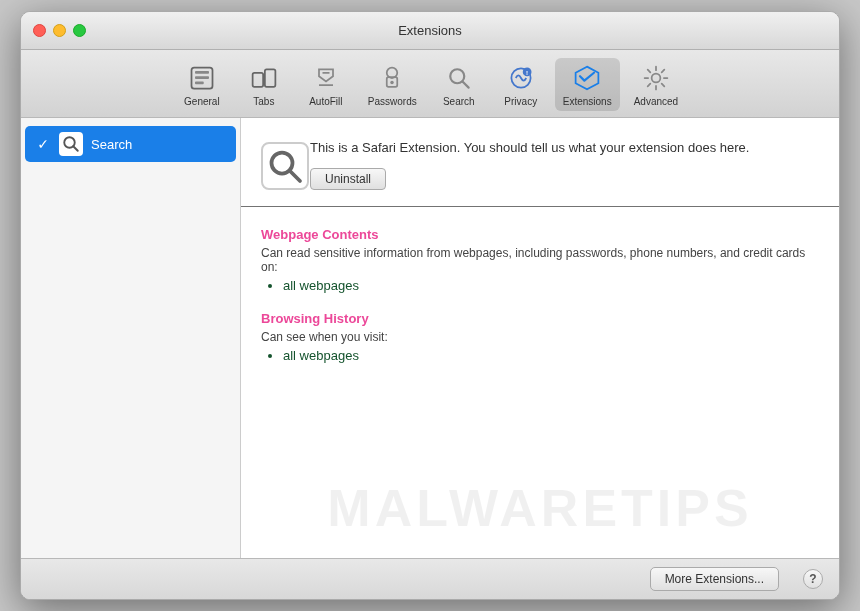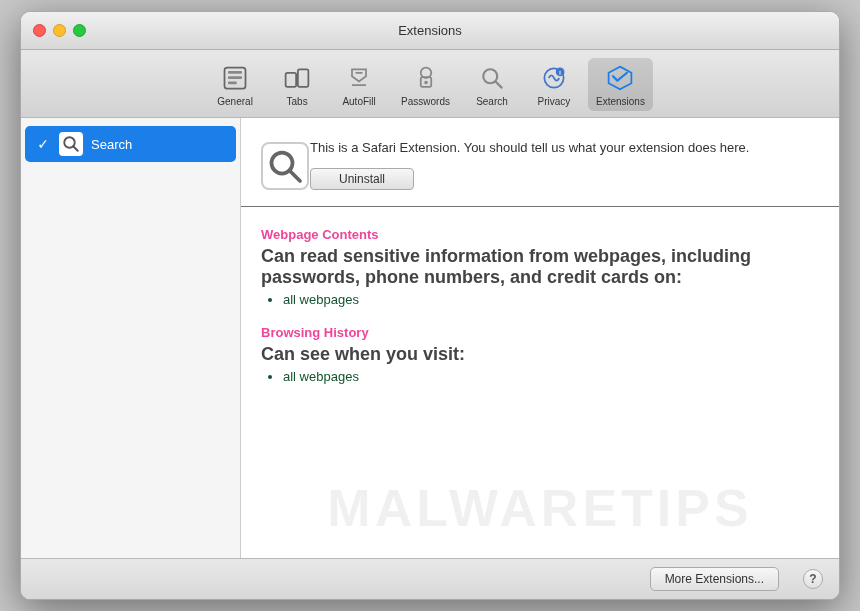--- a/index.html
+++ b/index.html
@@ -218,21 +218,21 @@
 
     .ext-description {
       font-size: 13px;
       color: #333;
       line-height: 1.5;
       margin-bottom: 10px;
     }
 
     .uninstall-btn {
       display: inline-block;
-      padding: 3px 28px;
+      padding: 3px 14px;
       background: linear-gradient(to bottom, #f7f7f7, #e0e0e0);
       border: 1px solid #aaa;
       border-radius: 4px;
       font-size: 12px;
       color: #333;
       cursor: pointer;
     }
 
     
     .permissions-section {
@@ -246,24 +246,23 @@
     }
 
     .permission-title {
       font-size: 13px;
       font-weight: 700;
       color: #ec4899;
       margin-bottom: 4px;
     }
 
     .permission-desc {
-      font-size: 18px;
+      font-size: 12px;
       color: #444;
       margin-bottom: 4px;
-      font-weight: bold;
     }
 
     .permission-list {
       list-style: disc;
       padding-left: 22px;
     }
 
     .permission-list li {
       font-size: 13px;
       color: #14532d;
@@ -399,20 +398,29 @@
       <div class="toolbar-item active">
         <div class="toolbar-icon">
           <svg class="svg-icon" viewBox="0 0 32 32">
             <polygon points="16,3 29,10 29,22 16,29 3,22 3,10" fill="none" stroke="#1a7fe8" stroke-width="2"></polygon>
             <polyline points="8,14 13,19 24,10" fill="none" stroke="#1a7fe8" stroke-width="2.5" stroke-linecap="round" stroke-linejoin="round"></polyline>
           </svg>
         </div>
         <span class="toolbar-label">Extensions</span>
       </div>
 
+      <div class="toolbar-item">
+        <div class="toolbar-icon">
+          <svg class="svg-icon" viewBox="0 0 32 32">
+            <circle cx="16" cy="16" r="5" fill="none" stroke="#888" stroke-width="2"></circle>
+            <path d="M16 3 L16 7 M16 25 L16 29 M3 16 L7 16 M25 16 L29 16 M6.5 6.5 L9.5 9.5 M22.5 22.5 L25.5 25.5 M25.5 6.5 L22.5 9.5 M9.5 22.5 L6.5 25.5" stroke="#888" stroke-width="2" stroke-linecap="round"></path>
+          </svg>
+        </div>
+        <span class="toolbar-label">Advanced</span>
+      </div>
 
     </div>
   </div>
 
   <div class="main-content">
 
     <div class="sidebar">
       <div class="sidebar-item selected">
         <div class="check-icon">✓</div>
         <div class="ext-icon">

